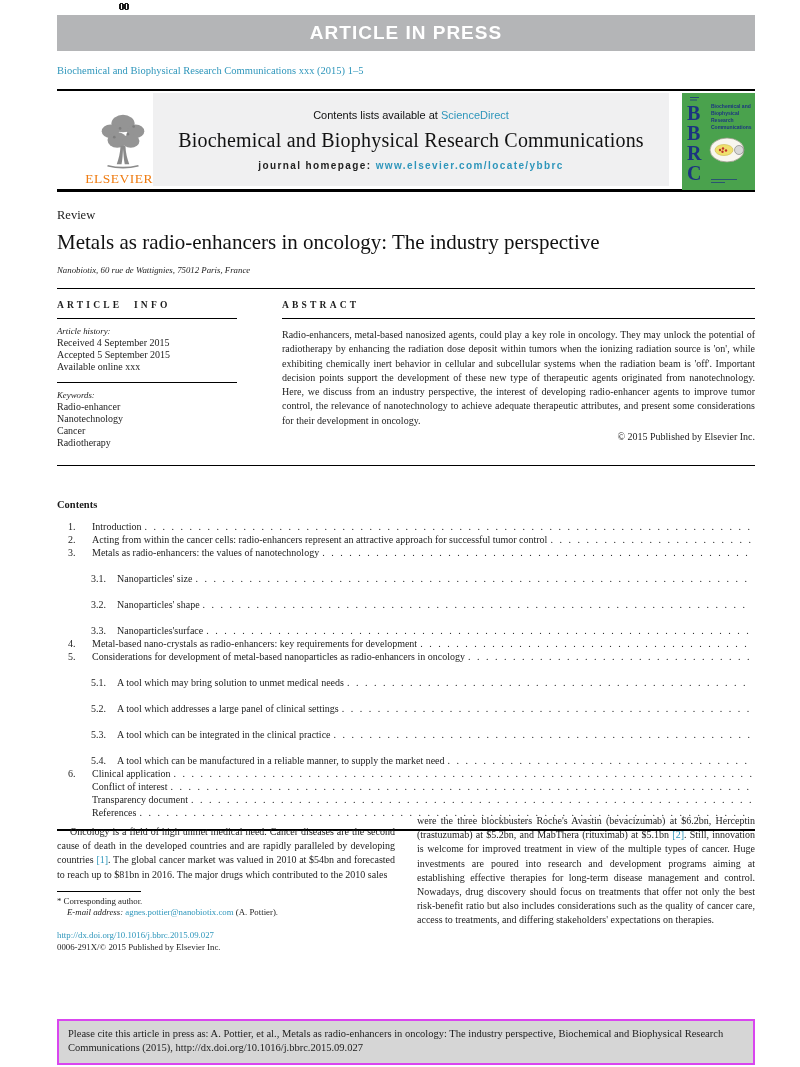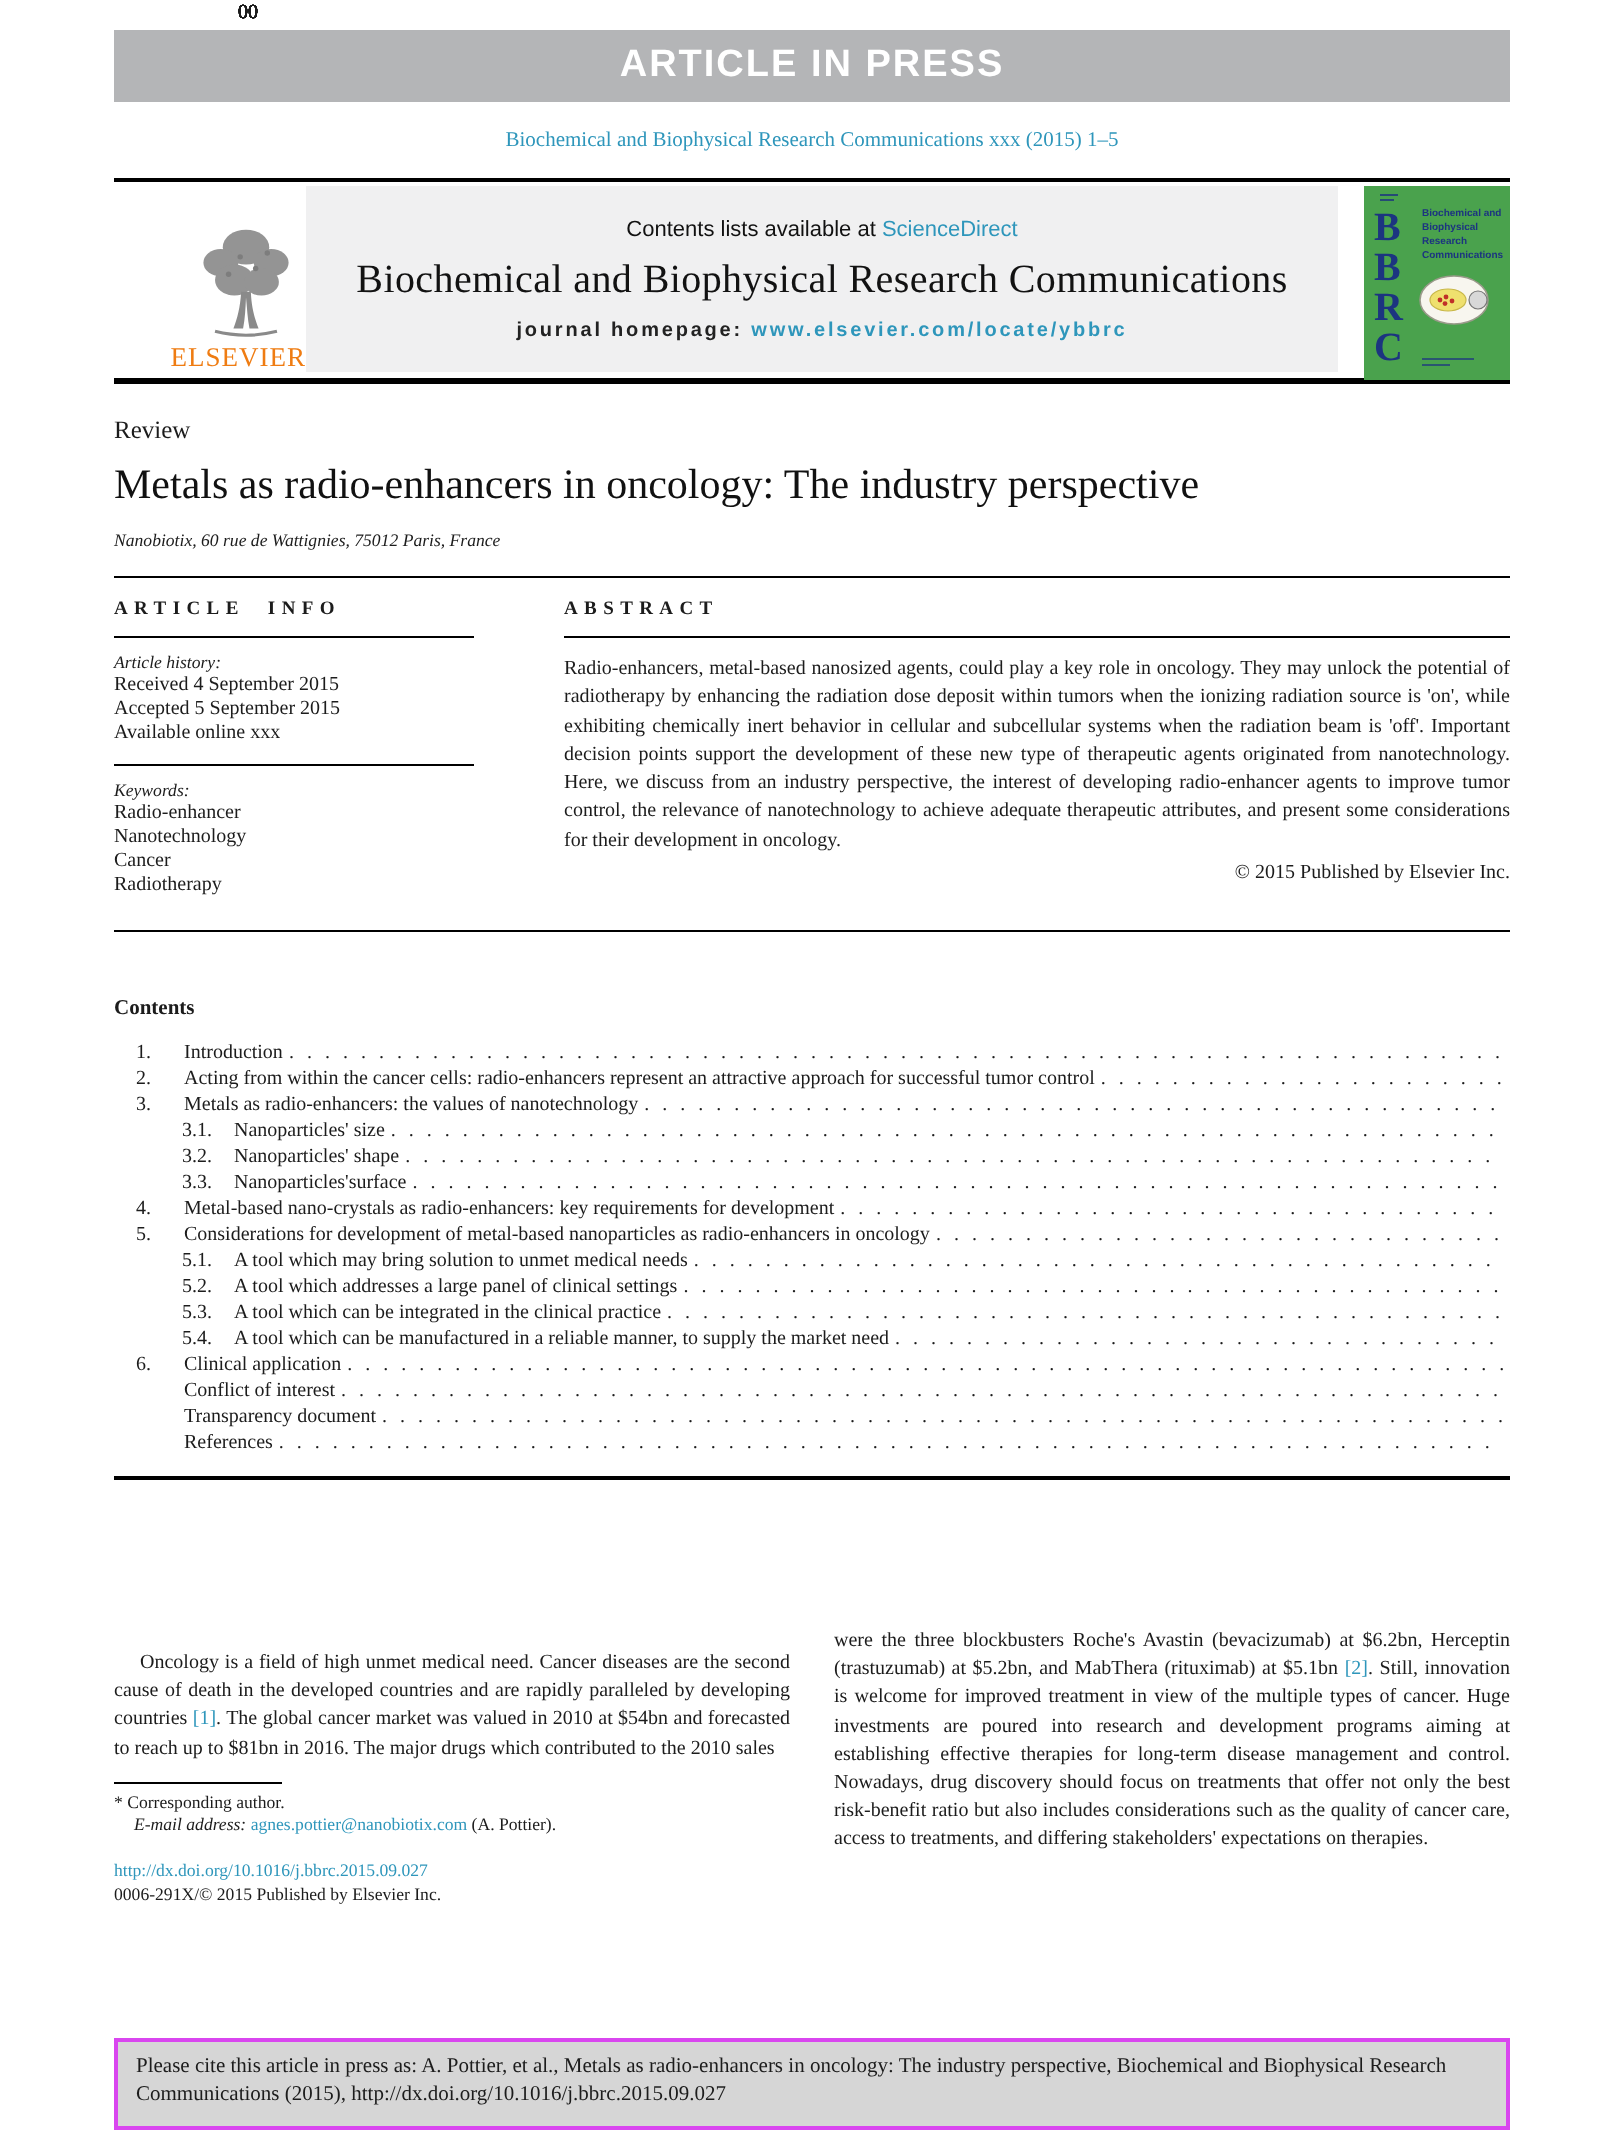--- a/index.html
+++ b/index.html
@@ -9,21 +9,21 @@
     font-family:"Liberation Serif","DejaVu Serif",serif; color:#1c1c1c;
   }
   .page { position:absolute; left:57px; top:0; width:698px; }
 
   
   .press-banner { margin-top:15px; height:36px; background:#b4b5b7;
     display:flex; align-items:center; justify-content:center; }
   .press-banner span { font-family:"Liberation Sans",sans-serif; font-weight:bold;
     font-size:19px; color:#ffffff; letter-spacing:1px; }
 
-  .cite-line { margin-top:14px; text-align:center; font-size:10.5px; color:#2e96bb; }
+  .cite-line { margin-top:14px; text-align:left; font-size:10.5px; color:#2e96bb; }
 
   
   .masthead { margin-top:13px; border-top:2px solid #000; border-bottom:3px solid #000;
     height:103px; display:flex; align-items:stretch; padding:2px 0 3px 0; }
   .logo-zone { width:96px; flex-shrink:0; display:flex; flex-direction:column;
     align-items:flex-end; justify-content:flex-end; padding-bottom:1px; }
   .elsevier-word { font-size:13.5px; color:#ef7c12; letter-spacing:0.5px; line-height:1; margin-top:1px; }
   .mast-center { flex:1; background:#f0f0f1; display:flex; flex-direction:column;
     align-items:center; justify-content:center; gap:8px; }
   .contents-line { font-family:"Liberation Sans",sans-serif; font-size:11px; color:#111; }
@@ -53,21 +53,21 @@
   .mid-rule { border-bottom:1px solid #000; margin-top:9px; }
   .abstract-text { margin-top:9px; font-size:10px; line-height:1.43; text-align:justify; }
   .abstract-copyright { margin-top:3px; text-align:right; font-size:10px; }
 
   
   .contents-heading { margin-top:33px; font-size:10.5px; font-weight:bold; }
   .toc { margin-top:10px; font-size:10px; }
   .toc-row { display:flex; align-items:baseline; line-height:13px; }
   .toc-row .num { flex-shrink:0; }
   .toc-row.lvl0 .num { margin-left:11px; width:24px; }
-  .toc-row.lvl1 .num { margin-left:34px; width:26px; }
+  .toc-row.lvl1 .num { margin-left:34px; width:26px;margin-top:13px; }
   .toc-row .label { flex-shrink:0; }
   .toc-row .leader { flex:1; overflow:hidden; white-space:nowrap; margin:0 3px; letter-spacing:2px; }
   .toc-row .leader::after { content:". . . . . . . . . . . . . . . . . . . . . . . . . . . . . . . . . . . . . . . . . . . . . . . . . . . . . . . . . . . . . . . . . . . . . . . . . . . . . . . . . . . . . . . . . . . . . . . . . . . . . . . . . . . . . . . . . . . . . . . . . . . ."; }
   .toc-row .page { flex-shrink:0; width:15px; text-align:right; }
   .toc-rule { margin-top:10px; border-bottom:2px solid #000; }
 
   
   .body-cols { position:absolute; left:0; top:814px; width:698px; display:flex; }
   .col { width:338px; }
   .col-left { margin-right:22px; }

